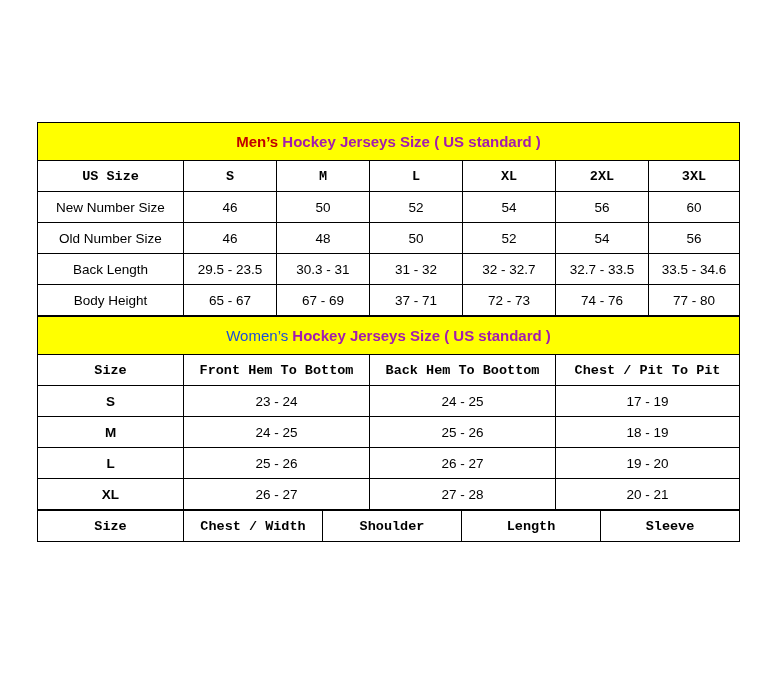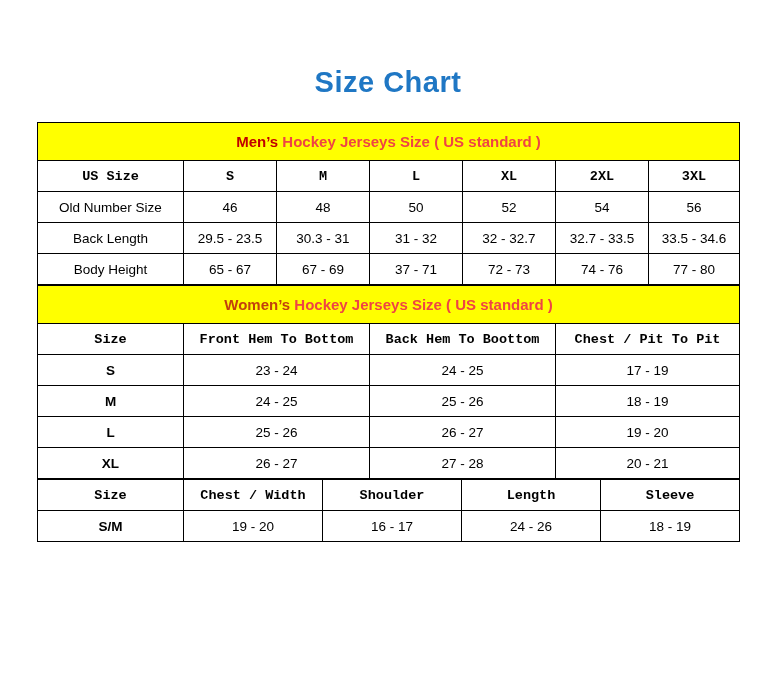--- a/index.html
+++ b/index.html
@@ -51,40 +51,39 @@
     height: 26px;
     padding: 2px 2px;
   }
   tr.section-head td {
     background: #ffff00;
     font-weight: bold;
     font-size: 15px;
     height: 33px;
   }
   .hdr-accent-men { color: #c00000; font-weight: bold; }
-  .hdr-accent-women { color: #c2410c; font-weight: bold; }
+  .hdr-accent-women { color: #1d4ed8; font-weight: normal; }
   .hdr-accent-youth { color: #c00000; font-weight: bold; }
-  .hdr-rest { color: #ef4444; font-weight: bold; }
+  .hdr-rest { color: #a21caf; font-weight: bold; }
   tr.col-head td {
     font-weight: bold;
     font-family: Liberation Mono, monospace;
   }
   td.rowlabel {
     font-weight: normal;
   }
   td.rowlabel-bold {
     font-weight: bold;
   }
 </style>
 </head>
 <body>
 
 <div class="page">
 
-  <h1 class="title">Size Chart</h1>
 
   <div class="chart-wrap">
 
     <table class="sizechart">
       <colgroup>
         <col style="width:146px">
         <col style="width:93px">
         <col style="width:93px">
         <col style="width:93px">
         <col style="width:93px">
@@ -96,20 +95,29 @@
           <td colspan="7"><span class="hdr-accent-men">Men’s</span><span class="hdr-rest"> Hockey Jerseys Size ( US standard )</span></td>
         </tr>
         <tr class="col-head">
           <td>US Size</td>
           <td>S</td>
           <td>M</td>
           <td>L</td>
           <td>XL</td>
           <td>2XL</td>
           <td>3XL</td>
+        </tr>
+        <tr>
+          <td class="rowlabel">New Number Size</td>
+          <td>46</td>
+          <td>50</td>
+          <td>52</td>
+          <td>54</td>
+          <td>56</td>
+          <td>60</td>
         </tr>
         <tr>
           <td class="rowlabel">Old Number Size</td>
           <td>46</td>
           <td>48</td>
           <td>50</td>
           <td>52</td>
           <td>54</td>
           <td>56</td>
         </tr>
@@ -187,24 +195,17 @@
         <col style="width:139px">
       </colgroup>
       <tbody>
         <tr class="col-head">
           <td>Size</td>
           <td>Chest / Width</td>
           <td>Shoulder</td>
           <td>Length</td>
           <td>Sleeve</td>
         </tr>
-        <tr>
-          <td class="rowlabel-bold">S/M</td>
-          <td>19 - 20</td>
-          <td>16 - 17</td>
-          <td>24 - 26</td>
-          <td>18 - 19</td>
-        </tr>
       </tbody>
     </table>
 
   </div>
 </div>
 
 </body></html>

